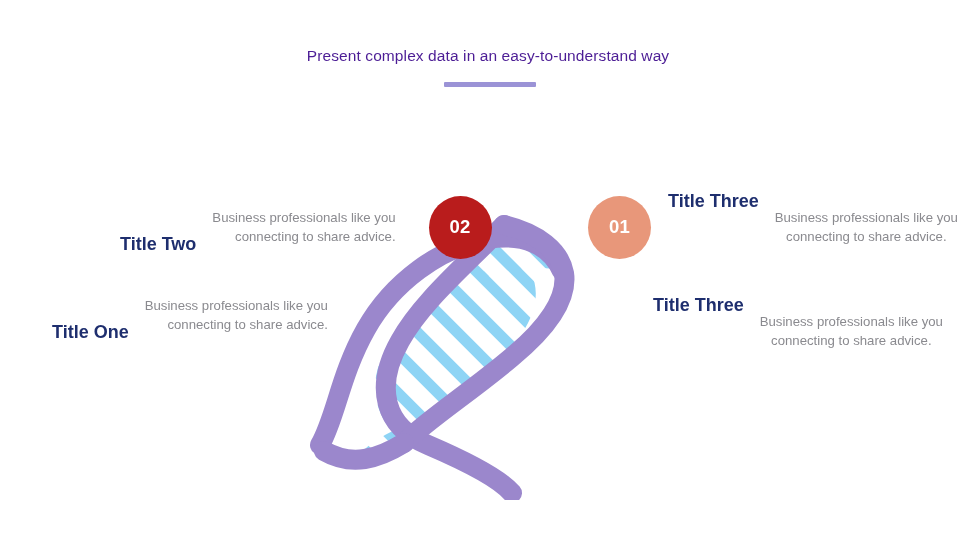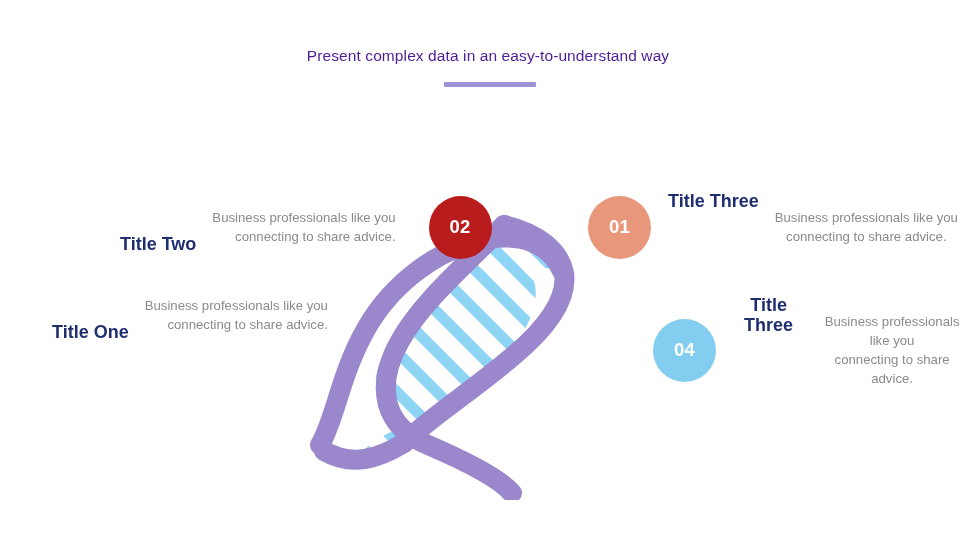--- a/index.html
+++ b/index.html
@@ -219,23 +219,20 @@
       <span>01</span>
     </div>
     <div class="item-text">
       <div class="item-title">Title Three</div>
       <div class="item-desc">Business professionals like you
 connecting to share advice.</div>
     </div>
   </div>
 
   <div class="item right item-04">
-    <div class="badge" style="background:#82cdf0;">
-      <span>04</span>
-    </div>
     <div class="item-text">
       <div class="item-title">Title Three</div>
       <div class="item-desc">Business professionals like you
 connecting to share advice.</div>
     </div>
   </div>
 
 </div>
 
 </body></html>

